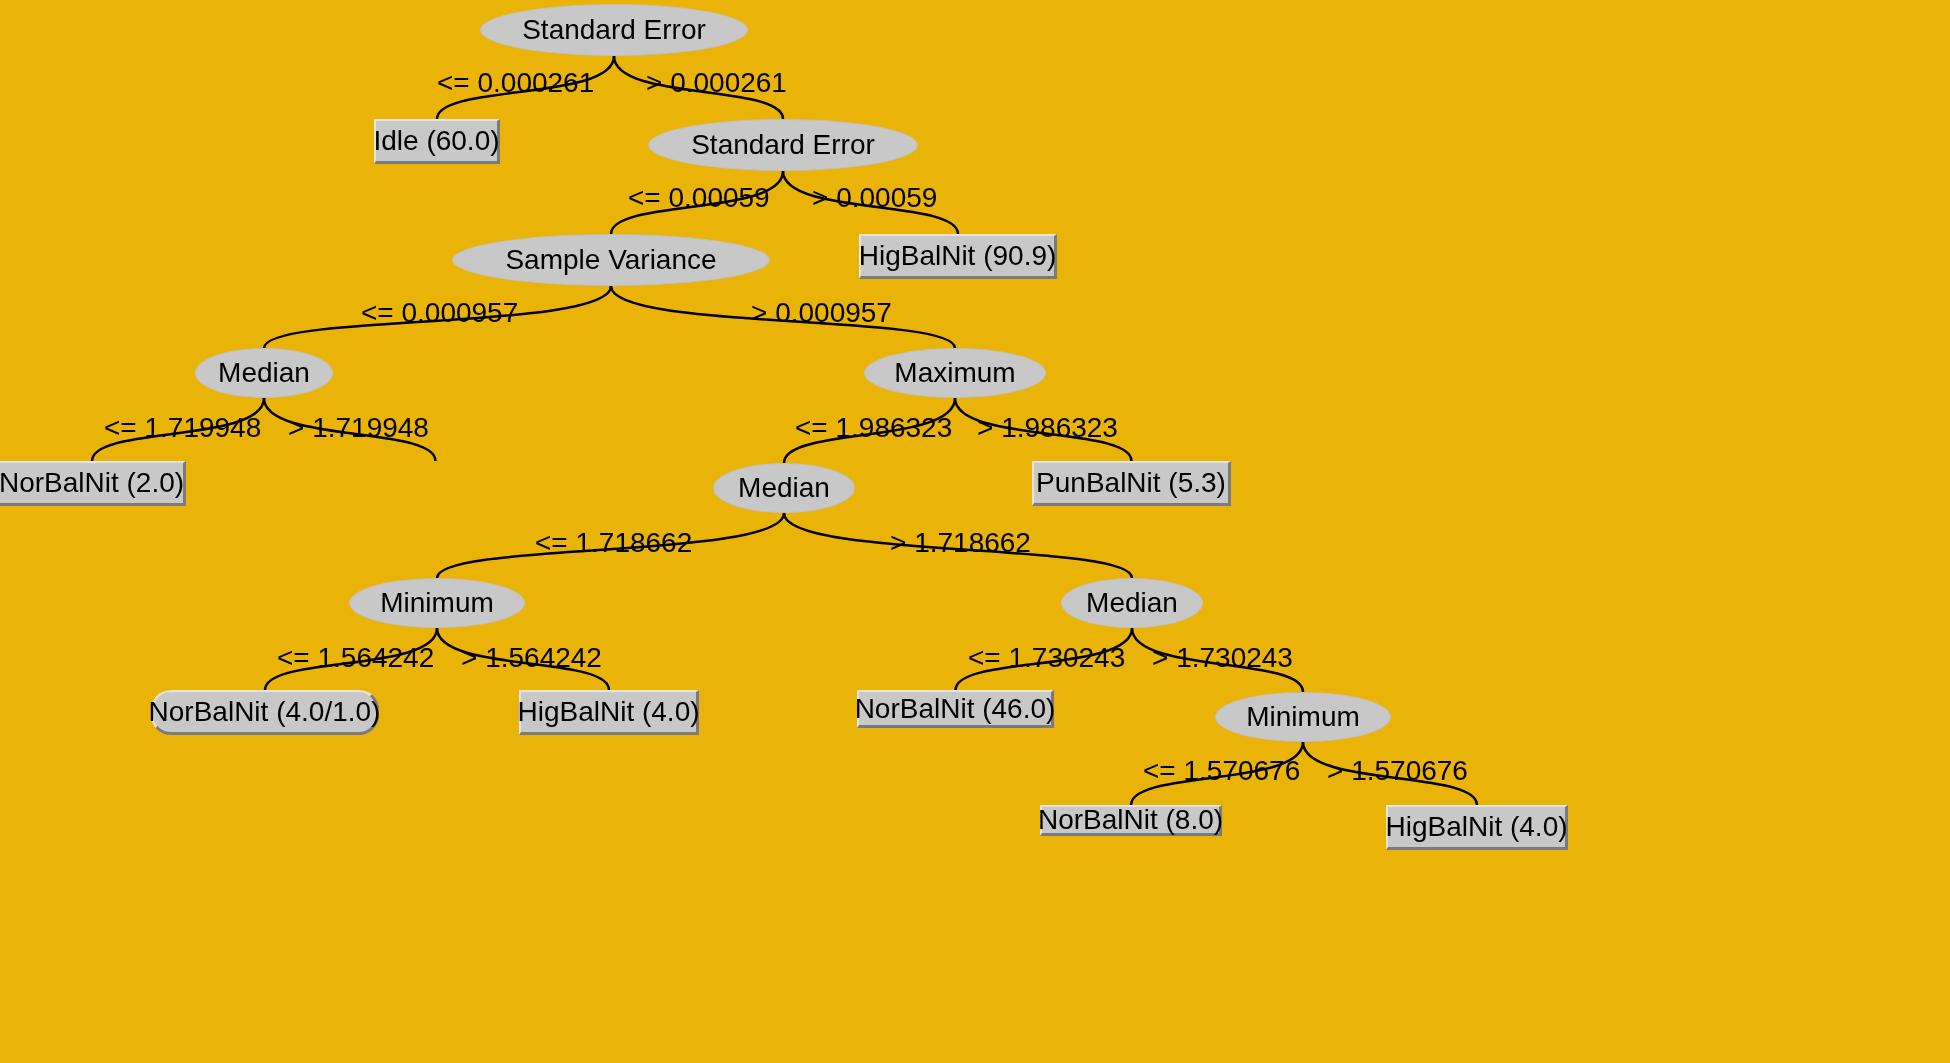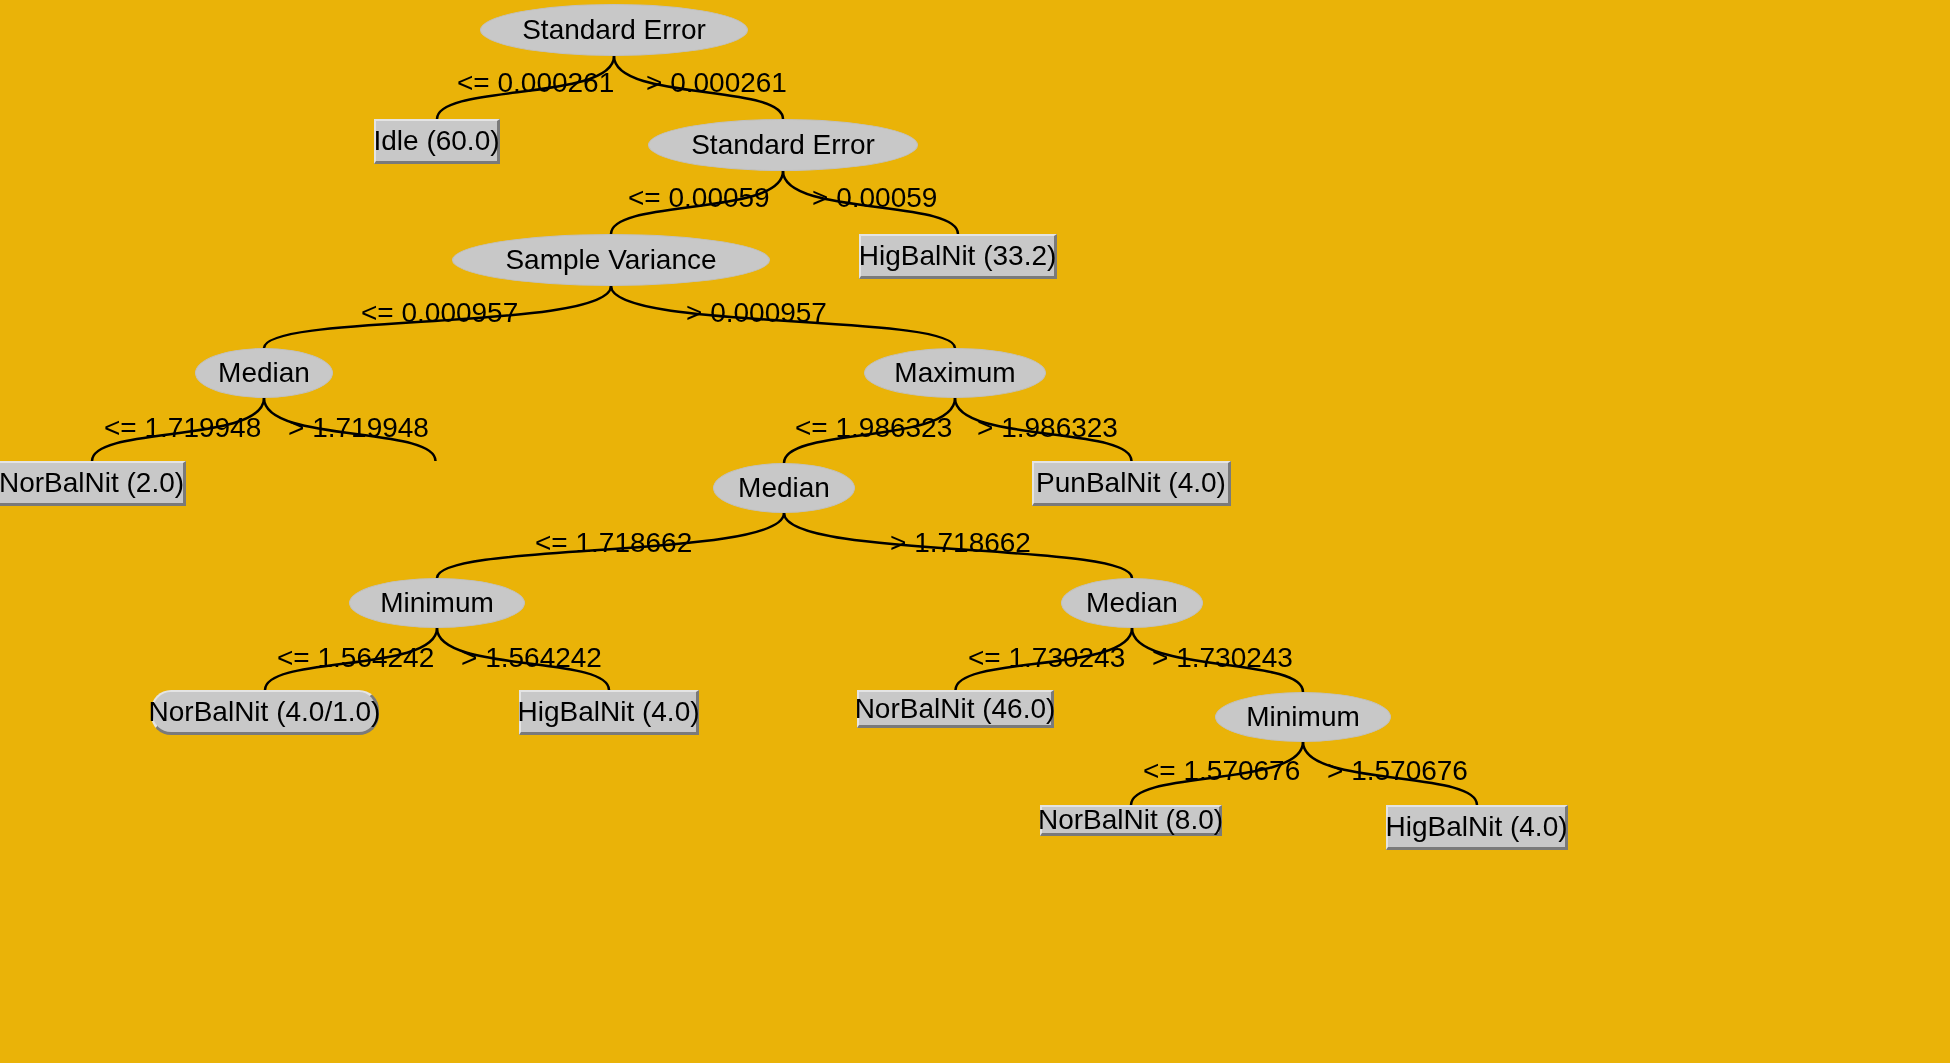--- a/index.html
+++ b/index.html
@@ -76,40 +76,40 @@
       <path d="M 437 628 C 437 673, 609 655, 609 690" fill="none" stroke="#000000" stroke-width="2.5"></path>
       <path d="M 1132 628 C 1132 673, 955.5 655, 955.5 690" fill="none" stroke="#000000" stroke-width="2.5"></path>
       <path d="M 1132 628 C 1132 674, 1303 656, 1303 692" fill="none" stroke="#000000" stroke-width="2.5"></path>
       <path d="M 1303 742 C 1303 787.5, 1131 769.5, 1131 805" fill="none" stroke="#000000" stroke-width="2.5"></path>
       <path d="M 1303 742 C 1303 787.5, 1477 769.5, 1477 805" fill="none" stroke="#000000" stroke-width="2.5"></path>
     </svg>
 <div class="node split" style="left: 480px; top: 4px; width: 268px; height: 52px;">Standard Error</div>
     <div class="node leaf" style="left: 374px; top: 119px; width: 126px; height: 45px;">Idle (60.0)</div>
     <div class="node split" style="left: 648px; top: 119px; width: 270px; height: 52px;">Standard Error</div>
     <div class="node split" style="left: 452px; top: 234px; width: 318px; height: 52px;">Sample Variance</div>
-    <div class="node leaf" style="left: 859px; top: 234px; width: 198px; height: 45px;">HigBalNit (33.2)</div>
+    <div class="node leaf" style="left: 859px; top: 234px; width: 198px; height: 45px;">HigBalNit (90.9)</div>
     <div class="node split" style="left: 195px; top: 348px; width: 138px; height: 50px;">Median</div>
     <div class="node split" style="left: 864px; top: 348px; width: 182px; height: 50px;">Maximum</div>
     <div class="node leaf" style="left: -2px; top: 461px; width: 188px; height: 45px;">NorBalNit (2.0)</div>
     <div class="node split" style="left: 713px; top: 463px; width: 142px; height: 50px;">Median</div>
-    <div class="node leaf" style="left: 1032px; top: 461px; width: 199px; height: 45px;">PunBalNit (4.0)</div>
+    <div class="node leaf" style="left: 1032px; top: 461px; width: 199px; height: 45px;">PunBalNit (5.3)</div>
     <div class="node split" style="left: 349px; top: 578px; width: 176px; height: 50px;">Minimum</div>
     <div class="node split" style="left: 1061px; top: 578px; width: 142px; height: 50px;">Median</div>
     <div class="node leaf" style="left: 151px; top: 690px; width: 228px; height: 45px; border-radius: 20px;">NorBalNit (4.0/1.0)</div>
     <div class="node leaf" style="left: 519px; top: 690px; width: 180px; height: 45px;">HigBalNit (4.0)</div>
     <div class="node leaf" style="left: 857px; top: 690px; width: 197px; height: 38px;">NorBalNit (46.0)</div>
     <div class="node split" style="left: 1215px; top: 692px; width: 176px; height: 50px;">Minimum</div>
     <div class="node leaf" style="left: 1040px; top: 805px; width: 182px; height: 31px;">NorBalNit (8.0)</div>
     <div class="node leaf" style="left: 1386px; top: 805px; width: 182px; height: 45px;">HigBalNit (4.0)</div>
-    <div class="edge-label" style="left: 457px; top: 69px;">&lt;= 0.000261</div>
+    <div class="edge-label" style="left: 437px; top: 69px;">&lt;= 0.000261</div>
     <div class="edge-label" style="left: 646px; top: 69px;">&gt; 0.000261</div>
     <div class="edge-label" style="left: 628px; top: 184px;">&lt;= 0.00059</div>
     <div class="edge-label" style="left: 812px; top: 184px;">&gt; 0.00059</div>
     <div class="edge-label" style="left: 361px; top: 299px;">&lt;= 0.000957</div>
-    <div class="edge-label" style="left: 686px; top: 299px;">&gt; 0.000957</div>
+    <div class="edge-label" style="left: 751px; top: 299px;">&gt; 0.000957</div>
     <div class="edge-label" style="left: 104px; top: 414px;">&lt;= 1.719948</div>
     <div class="edge-label" style="left: 288px; top: 414px;">&gt; 1.719948</div>
     <div class="edge-label" style="left: 795px; top: 414px;">&lt;= 1.986323</div>
     <div class="edge-label" style="left: 977px; top: 414px;">&gt; 1.986323</div>
     <div class="edge-label" style="left: 535px; top: 529px;">&lt;= 1.718662</div>
     <div class="edge-label" style="left: 890px; top: 529px;">&gt; 1.718662</div>
     <div class="edge-label" style="left: 277px; top: 644px;">&lt;= 1.564242</div>
     <div class="edge-label" style="left: 461px; top: 644px;">&gt; 1.564242</div>
     <div class="edge-label" style="left: 968px; top: 644px;">&lt;= 1.730243</div>
     <div class="edge-label" style="left: 1152px; top: 644px;">&gt; 1.730243</div>

